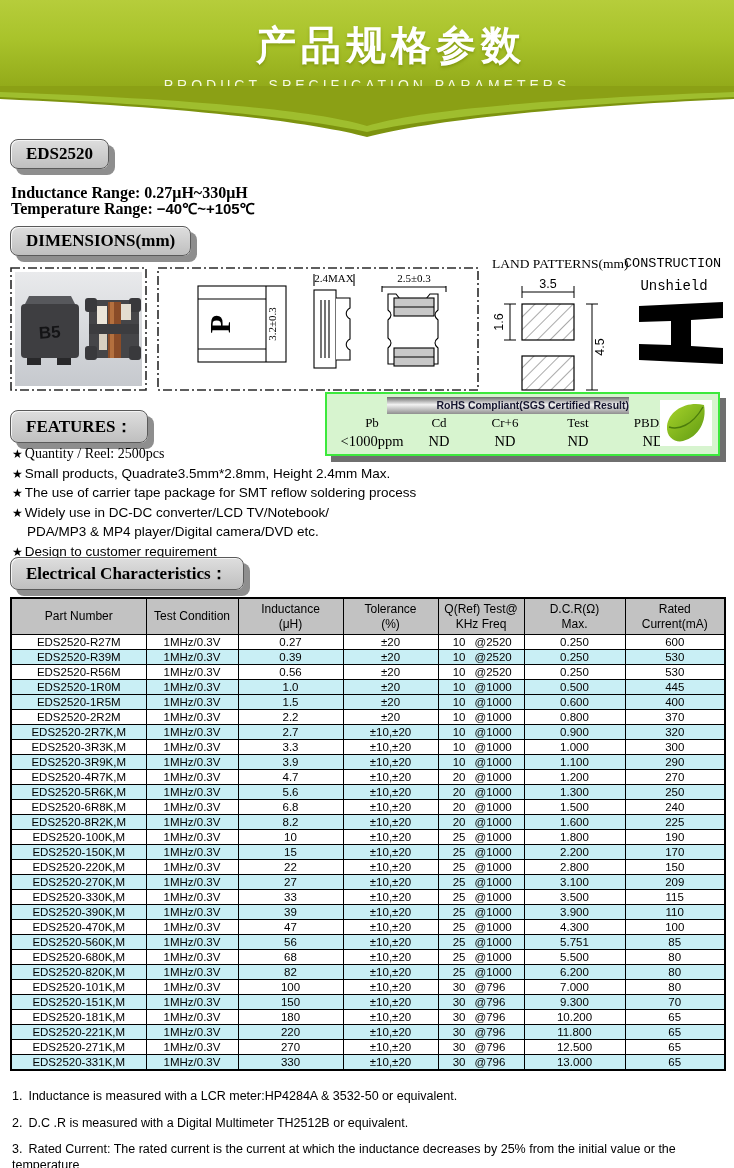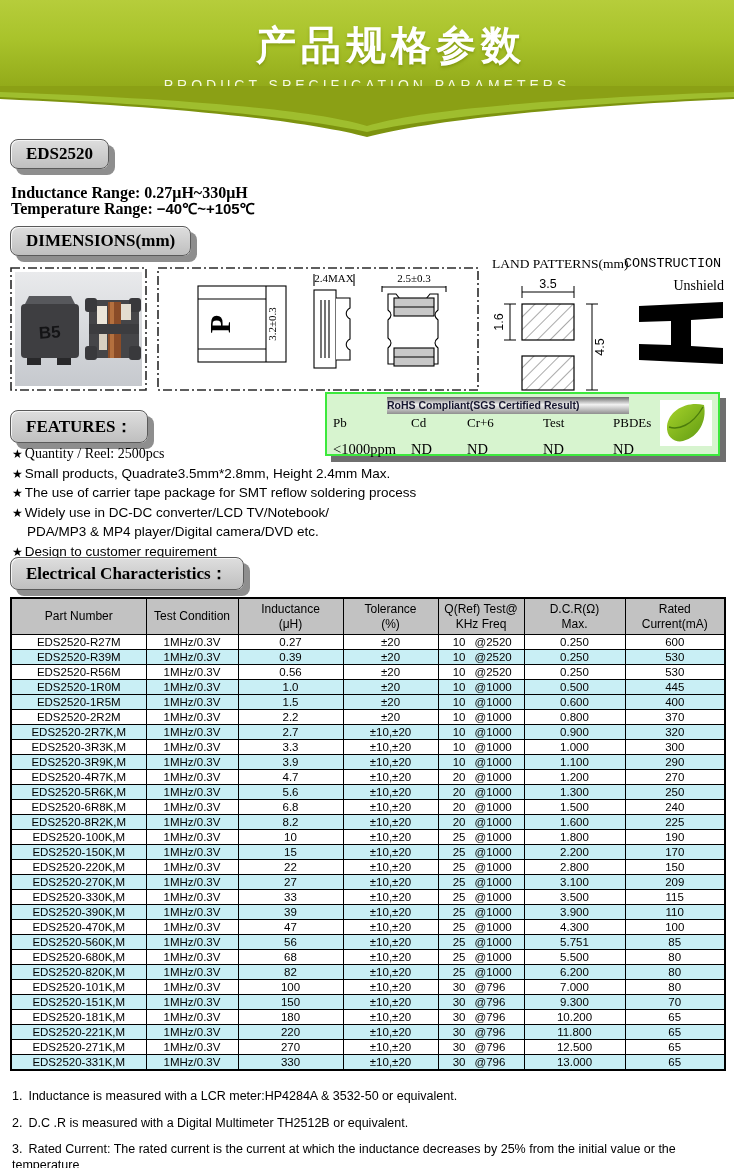--- a/index.html
+++ b/index.html
@@ -31,35 +31,35 @@
 
   
   .dashbox{position:absolute;}
   .dashbox > svg.frame{position:absolute;left:0;top:0;}
   .photo-box{left:10px;top:267px;width:137px;height:124px;}
   .draw-box{left:157px;top:267px;width:322px;height:124px;}
   .inner{position:absolute;left:5px;top:5px;}
 
   .land-title{position:absolute;left:492px;top:256px;font-family:"Liberation Serif",serif;font-size:13.5px;}
   .constr-title{position:absolute;left:624px;top:256px;font-family:Liberation Mono, monospace;font-size:13.5px;}
-  .constr-type{position:absolute;left:624px;top:278px;width:100px;text-align:right;
-               font-family:Liberation Serif, serif;font-size:14px;}
+  .constr-type{position:absolute;left:624px;top:278px;width:100px;text-align:center;
+               font-family:Liberation Mono, monospace;font-size:14px;}
   .land-svg{position:absolute;left:492px;top:270px;}
   .ibeam-svg{position:absolute;left:637px;top:300px;}
 
   
   .rohs{position:absolute;left:325px;top:392px;width:391px;height:60px;background:#d7f4cf;
         border:2px solid #3ce93c;box-shadow:6px 6px 0 0 #6f6f6f;}
   .rohs-bar{position:absolute;left:60px;top:3px;width:242px;height:17px;
             background:linear-gradient(180deg,#6b6b6b 0%,#f2f2f2 45%,#8f8f8f 100%);
-            text-align:left;font-size:10.5px;font-weight:bold;color:#15152e;line-height:17px;}
+            text-align:right;font-size:10.5px;font-weight:bold;color:#15152e;line-height:17px;}
   .rohs-items{position:absolute;left:6px;top:21px;display:flex;}
-  .rohs-col{font-family:"Liberation Serif",serif;}
+  .rohs-col{text-align:center;font-family:"Liberation Serif",serif;}
   .rohs-name{font-size:13px;}
-  .rohs-val{font-size:14.5px;margin-top:10px;}
+  .rohs-val{font-size:14.5px;margin-top:2px;}
   .rohs-leaf{position:absolute;right:6px;top:6px;width:52px;height:46px;background:#fff;}
 
   
   .features-list{position:absolute;left:12px;top:446px;}
   .feat-line{height:19.5px;font-size:13.5px;white-space:nowrap;}
   .feat-line .star{font-size:12px;margin-right:2px;}
   .feat-serif{font-family:"Liberation Serif",serif;font-size:14px;}
   .feat-cont{padding-left:15px;}
 
   

